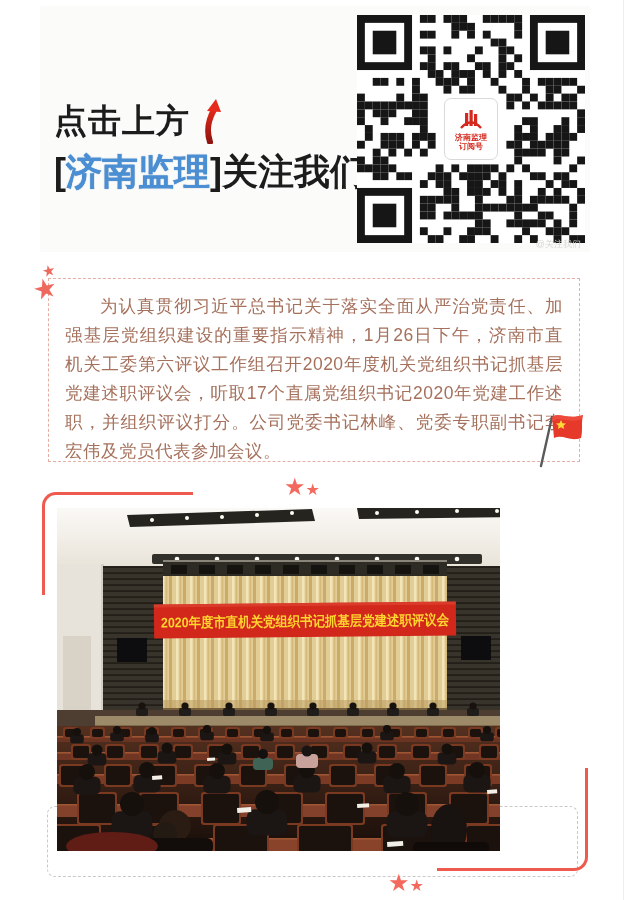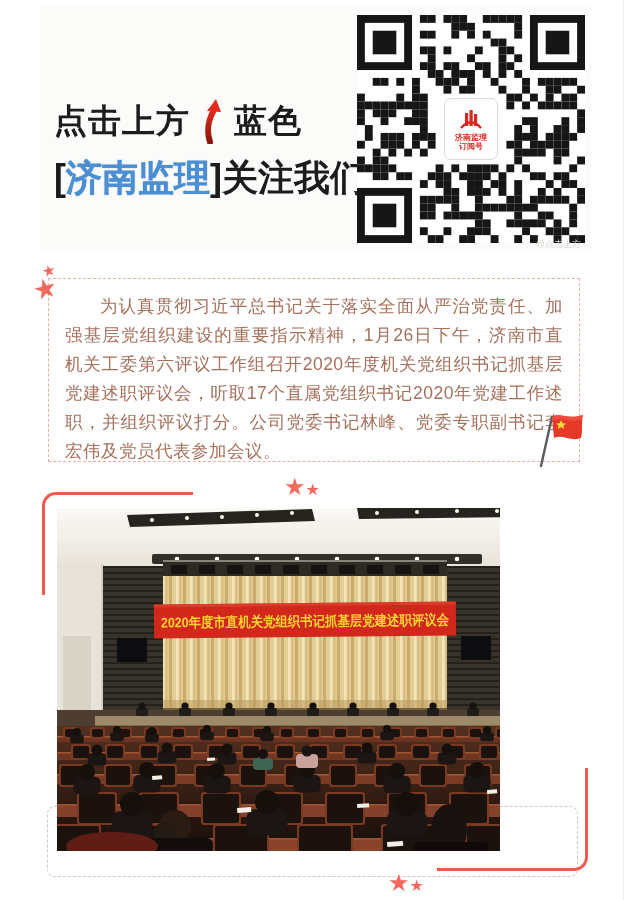--- a/index.html
+++ b/index.html
@@ -5,21 +5,21 @@
   html,body{margin:0;padding:0;background:#fff;}
   .page{position:relative;width:627px;height:900px;background:#fff;overflow:hidden;
         font-family:"Liberation Sans",sans-serif;}
   .page-edge{position:absolute;right:3px;top:0;width:1px;height:900px;background:#ededed;}
 
   
   .hdr{position:absolute;left:40px;top:6px;width:550px;height:246px;background:#fbfbfa;}
   .hdr-left{position:absolute;left:14px;top:92px;width:300px;color:#1c1c1c;}
   .hdr-line1{display:flex;align-items:center;gap:4px;font-size:33px;font-weight:bold;letter-spacing:1px;}
   .arrow{display:inline-block;width:32px;height:46px;margin:0 2px;}
-  .hdr-line2{margin-top:10px;font-size:36px;font-weight:bold;letter-spacing:0px;white-space:nowrap;text-align:center;}
+  .hdr-line2{margin-top:4px;font-size:36px;font-weight:bold;letter-spacing:0px;white-space:nowrap;text-align:center;}
   .hdr-line2 .brand{color:#4a8fd4;text-shadow:0 0 1px #2d6cb0;}
   .qr{position:absolute;right:5px;top:9px;width:228px;height:228px;background:#fff;}
   .qr-svg{position:absolute;left:0;top:0;width:100%;height:100%;fill:#161616;}
   .qr-logo{position:absolute;left:50%;top:50%;transform:translate(-50%,-50%);
            width:52px;height:60px;background:#fff;border:1px solid #d9d9d9;border-radius:7px;
            display:flex;flex-direction:column;align-items:center;justify-content:center;}
   .qr-logo-text{font-size:8px;line-height:9px;color:#d5281e;font-weight:bold;text-align:center;}
   .watermark{position:absolute;right:9px;top:232px;font-size:9px;color:#d7d7d4;}
 
   
@@ -63,21 +63,20 @@
             <defs>
                 <linearGradient id="ag" x1="0" y1="1" x2="0" y2="0">
               <stop offset="0" stop-color="#8f1410"></stop>
                   <stop offset="1" stop-color="#e62b1c"></stop>
                 </linearGradient>
               </defs>
             <path d="M14 44 C10 32 12 22 19 10" stroke="url(#ag)" stroke-width="6" fill="none" stroke-linecap="round"></path>
             <polygon points="11,13 20,1 25,14" fill="#e62b1c"></polygon>
           </svg>
         </span>
-        <span>蓝色</span>
       </div>
       <div class="hdr-line2">
         <span>[</span><span class="brand">济南监理</span><span>]</span><span>关注我们</span>
       </div>
     </div>
     <div class="qr">
       <svg class="qr-svg" id="qrsvg" viewBox="0 0 100 100" preserveAspectRatio="none">
           <rect x="27.59" y="0.00" width="3.45" height="3.45"></rect>
           <rect x="31.03" y="0.00" width="3.45" height="3.45"></rect>
           <rect x="37.93" y="0.00" width="3.45" height="3.45"></rect>
@@ -374,21 +373,21 @@
           <rect x="11.5" y="3" width="3.2" height="16" fill="#d5281e"></rect>
           <rect x="16" y="7" width="3.2" height="12" fill="#d5281e"></rect>
           <path d="M3 21 Q13 10 23 21" stroke="#d5281e" stroke-width="2.4" fill="none"></path>
         </svg>
         <div class="qr-logo-text">
           <div>济南监理</div>
           <div>订阅号</div>
         </div>
       </div>
     </div>
-    <div class="watermark">@点击上方</div>
+    <div class="watermark">@关注我们</div>
   </div>
 
   <div class="sparkles">
     <span class="spark s1">★</span>
     <span class="spark s2">★</span>
   </div>
 
   <div class="txtbox">
     <p>为认真贯彻习近平总书记关于落实全面从严治党责任、加强基层党组织建设的重要指示精神，1月26日下午，济南市直机关工委第六评议工作组召开2020年度机关党组织书记抓基层党建述职评议会，听取17个直属党组织书记2020年党建工作述职，并组织评议打分。公司党委书记林峰、党委专职副书记李宏伟及党员代表参加会议。</p>
   </div>

